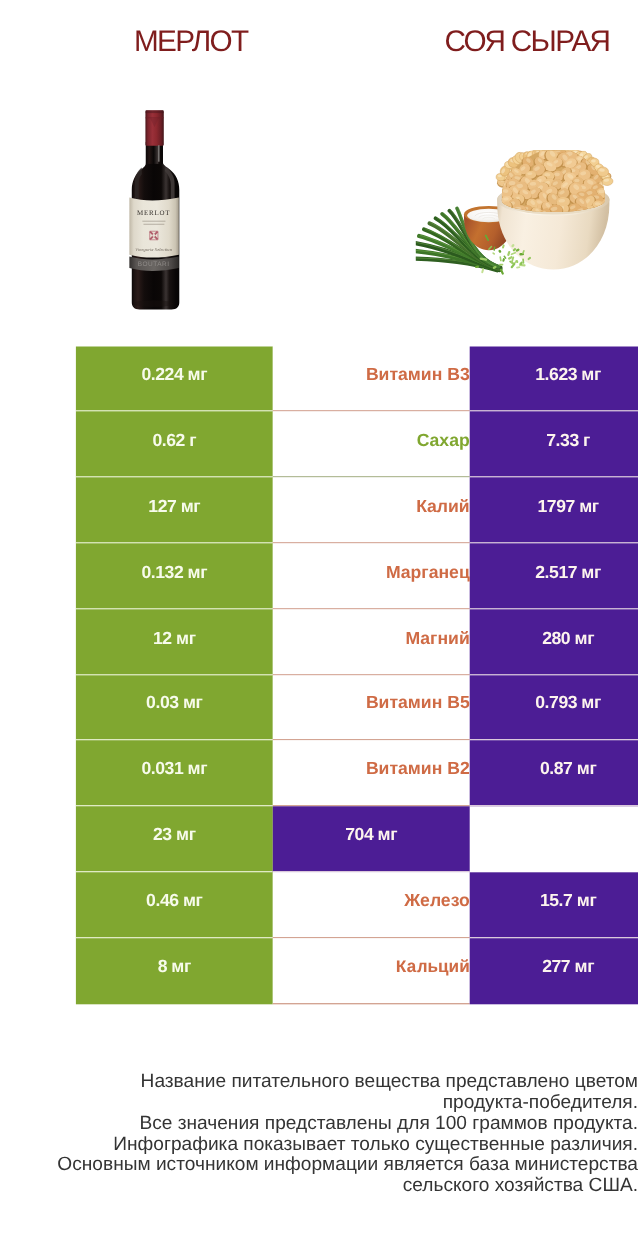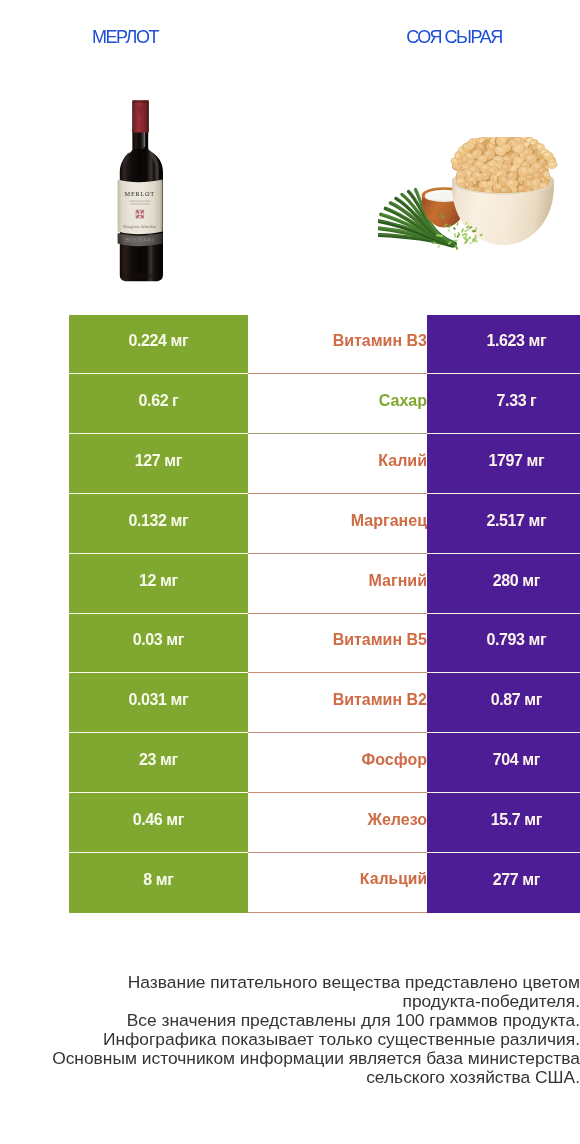--- a/index.html
+++ b/index.html
@@ -6,22 +6,22 @@
   body{
     width:580px;height:1144px;background:#ffffff;
     font-family:"Liberation Sans",sans-serif;
     overflow:hidden;
   }
   .page{position:relative;width:580px;height:1144px;background:#fff;}
 
   
   .title{
     position:absolute;top:23.5px;
-    font-size:18px;color:#1d4ed8;letter-spacing:-1.5px;
-    text-align:center;white-space:nowrap;
+    font-size:27px;color:#7f1d1d;letter-spacing:-1.5px;
+    text-align:right;white-space:nowrap;
     font-weight:400;line-height:27px;
   }
   .title-left{left:25px;width:200px;}
   .title-right{left:354px;width:200px;}
 
   
   .hero-left{position:absolute;left:112px;top:96px;width:56px;height:192px;}
   .hero-right{position:absolute;left:378px;top:137px;width:180px;height:140px;}
   .vs{position:absolute;left:225px;top:145px;width:150px;height:78px;
       font-size:101.5px;line-height:78px;letter-spacing:1.5px;white-space:nowrap;
@@ -1492,23 +1492,20 @@
         <div class="cell cell-right">
           <span class="val">0.87</span>
           <span class="unit">мг</span>
         </div>
       </div>
       <div class="row">
         <div class="cell cell-left">
           <span class="val">23</span>
           <span class="unit">мг</span>
         </div>
-        <div class="cell cell-mid">
-          <span class="mid-label">Фосфор</span>
-        </div>
         <div class="cell cell-right">
           <span class="val">704</span>
           <span class="unit">мг</span>
         </div>
       </div>
       <div class="row">
         <div class="cell cell-left">
           <span class="val">0.46</span>
           <span class="unit">мг</span>
         </div>

